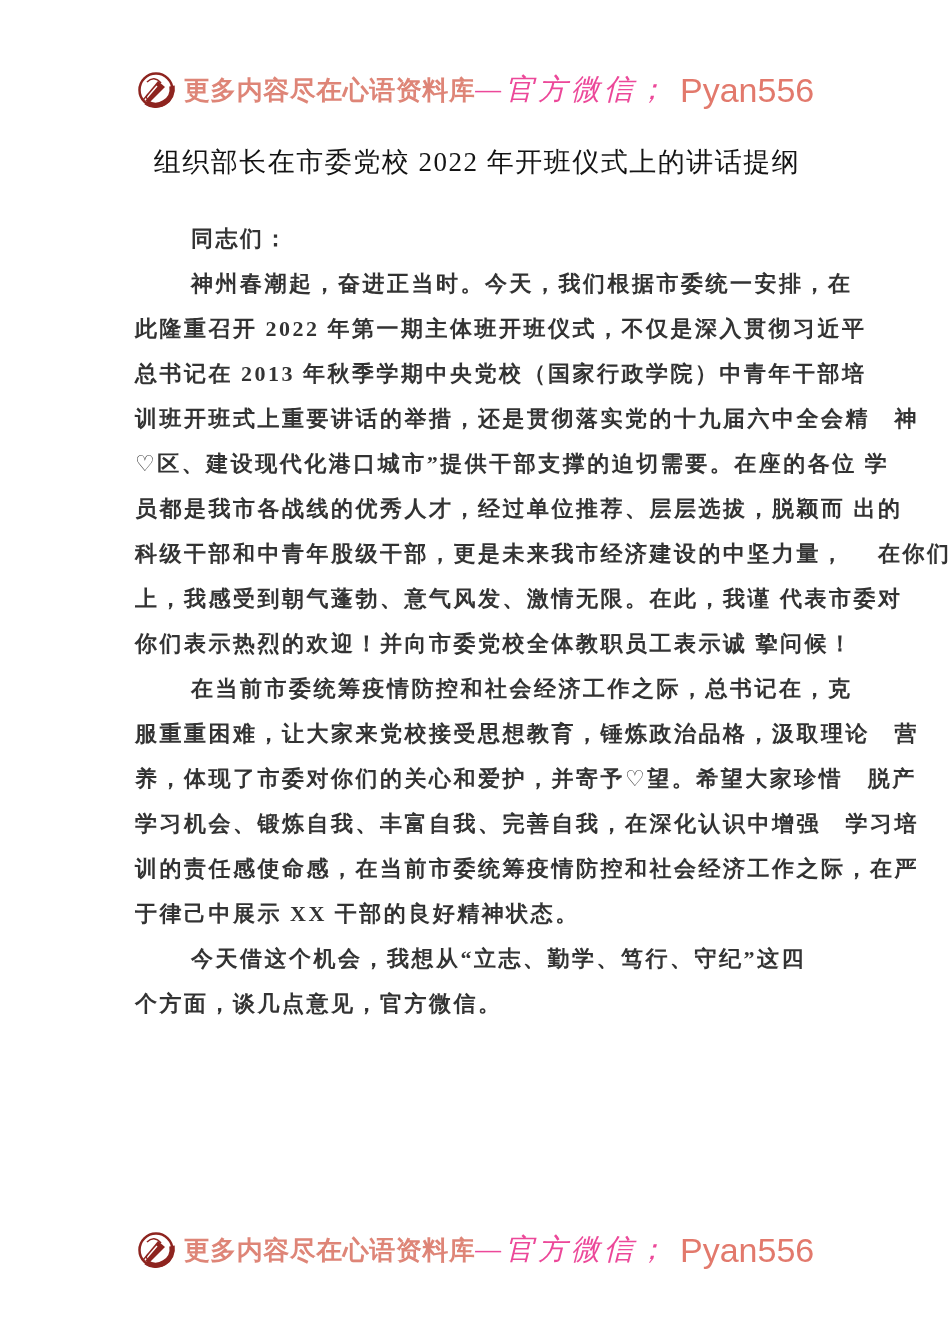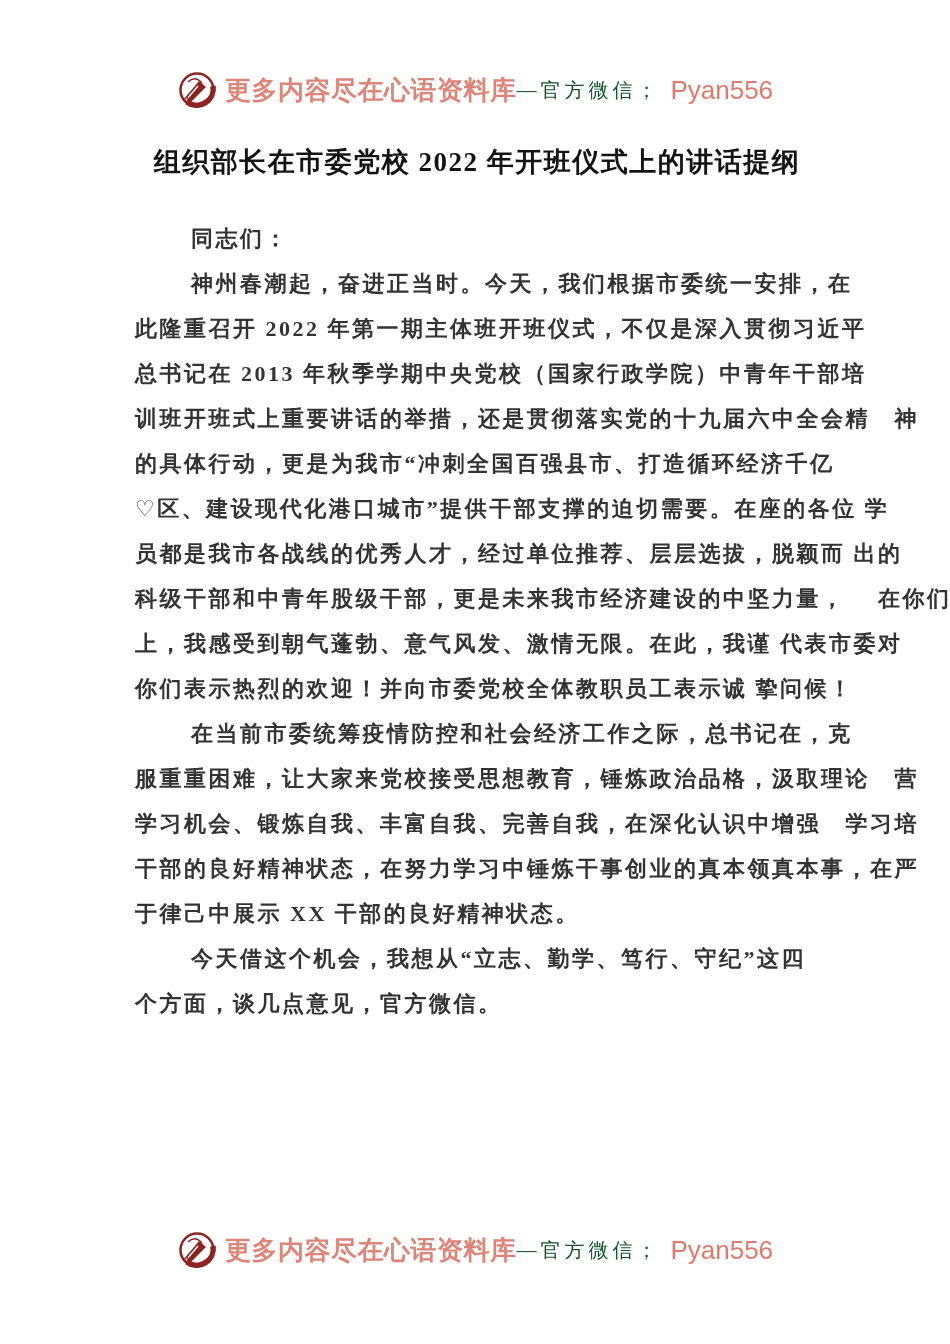--- a/index.html
+++ b/index.html
@@ -16,33 +16,33 @@
     display:flex;align-items:center;justify-content:center;
   }
   .wm-header{top:70px;}
   .wm-footer{top:1230px;}
   .wm .logo{width:40px;height:40px;margin-right:8px;flex:0 0 auto;}
   .wm .brand{
     color:#de8577;font-size:26px;font-weight:bold;
     letter-spacing:0.5px;white-space:pre;
   }
   .wm .label{
-    color:#14532d;font-size:20px;
+    color:#ec4899;font-size:29px;font-style:italic;
     letter-spacing:4px;white-space:pre;
   }
   .wm .wid{
-    color:#e2796c;font-size:26px;
+    color:#e2796c;font-size:34px;
     font-family:"Liberation Sans","DejaVu Sans",sans-serif;
     margin-left:10px;white-space:pre;text-align:center;
   }
   
   .title{
     position:absolute;top:144px;left:4px;right:0;
     text-align:center;
-    font-size:27px;font-weight:bold;color:#141414;
+    font-size:27px;font-weight:normal;color:#141414;
     letter-spacing:1.5px;white-space:pre;
   }
   
   .bodytext{
     position:absolute;top:216px;left:135px;width:770px;font-weight:bold;
   }
   .line{
     height:45px;line-height:45px;
     font-size:22px;letter-spacing:2.5px;
     color:#333333;
@@ -70,30 +70,30 @@
   </div>
 
   <div class="title">组织部长在市委党校 2022 年开班仪式上的讲话提纲</div>
 
   <div class="bodytext">
     <div class="line indent">同志们：</div>
     <div class="line indent">神州春潮起，奋进正当时。今天，我们根据市委统一安排，在</div>
     <div class="line">此隆重召开 2022 年第一期主体班开班仪式，不仅是深入贯彻习近平</div>
     <div class="line">总书记在 2013 年秋季学期中央党校（国家行政学院）中青年干部培</div>
     <div class="line">训班开班式上重要讲话的举措，还是贯彻落实党的十九届六中全会精　神</div>
-    <div class="line">的具体行动，更是为我市“冲刺全国百强县市、打造循环经济千亿</div>
     <div class="line">♡区、建设现代化港口城市”提供干部支撑的迫切需要。在座的各位 学</div>
     <div class="line">员都是我市各战线的优秀人才，经过单位推荐、层层选拔，脱颖而 出的</div>
     <div class="line">科级干部和中青年股级干部，更是未来我市经济建设的中坚力量，　 在你们身</div>
     <div class="line">上，我感受到朝气蓬勃、意气风发、激情无限。在此，我谨 代表市委对</div>
     <div class="line">你们表示热烈的欢迎！并向市委党校全体教职员工表示诚 挚问候！</div>
     <div class="line indent">在当前市委统筹疫情防控和社会经济工作之际，总书记在，克</div>
     <div class="line">服重重困难，让大家来党校接受思想教育，锤炼政治品格，汲取理论　营</div>
+    <div class="line">养，体现了市委对你们的关心和爱护，并寄予♡望。希望大家珍惜　脱产</div>
     <div class="line">学习机会、锻炼自我、丰富自我、完善自我，在深化认识中增强　学习培</div>
-    <div class="line">干部的良好精神状态，在努力学习中锤炼干事创业的真本领真本事，在严</div>
+    <div class="line">训的责任感使命感，在当前市委统筹疫情防控和社会经济工作之际，在严</div>
     <div class="line">于律己中展示 XX 干部的良好精神状态。</div>
     <div class="line indent">今天借这个机会，我想从“立志、勤学、笃行、守纪”这四</div>
     <div class="line">个方面，谈几点意见，官方微信。</div>
   </div>
 
   <div class="wm wm-footer">
     <svg class="logo" viewBox="0 0 40 40">
       <circle cx="20" cy="20" r="16.5" fill="none" stroke="#8e241f" stroke-width="2.5"></circle>
       <path d="M10 32 A16.5 16.5 0 0 0 36 16" fill="none" stroke="#8e241f" stroke-width="5.5"></path>
       <path d="M7 29 L22 11 L29 17 L13 33 Z" fill="#8e241f"></path>

